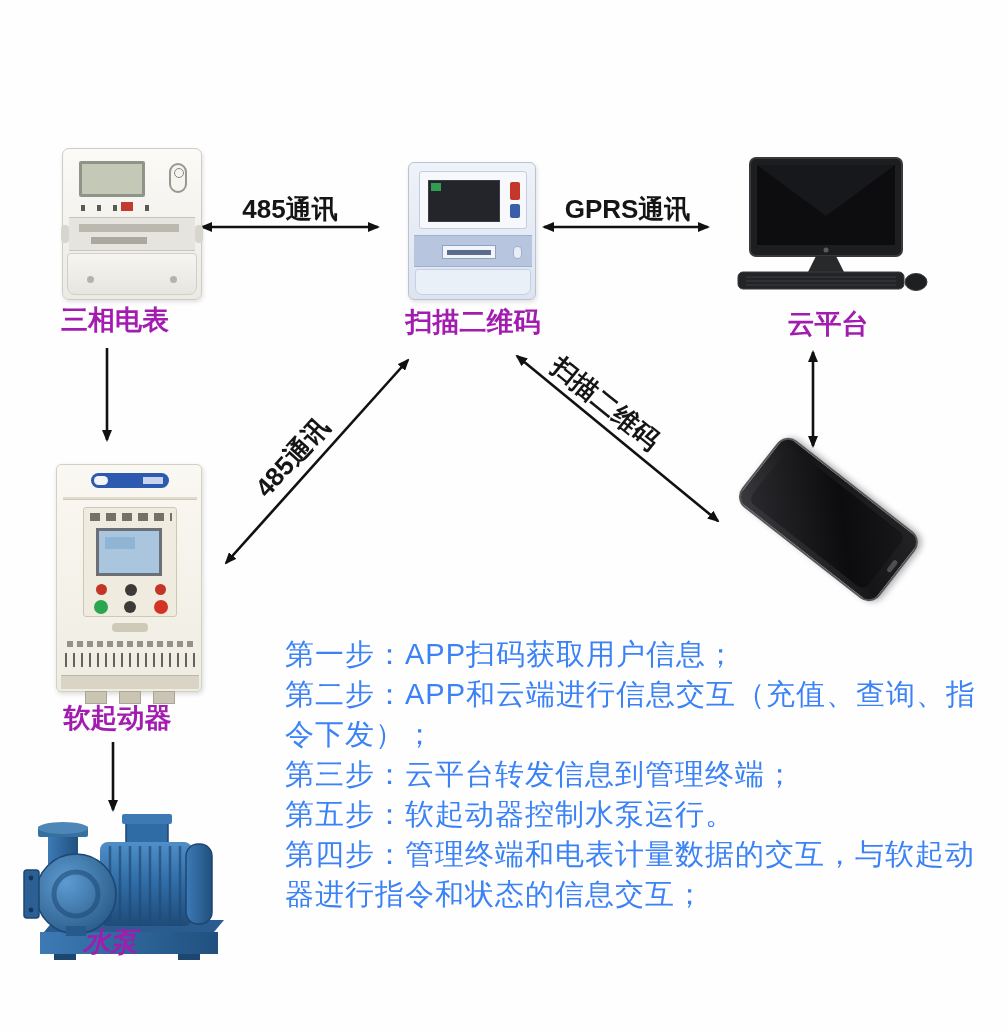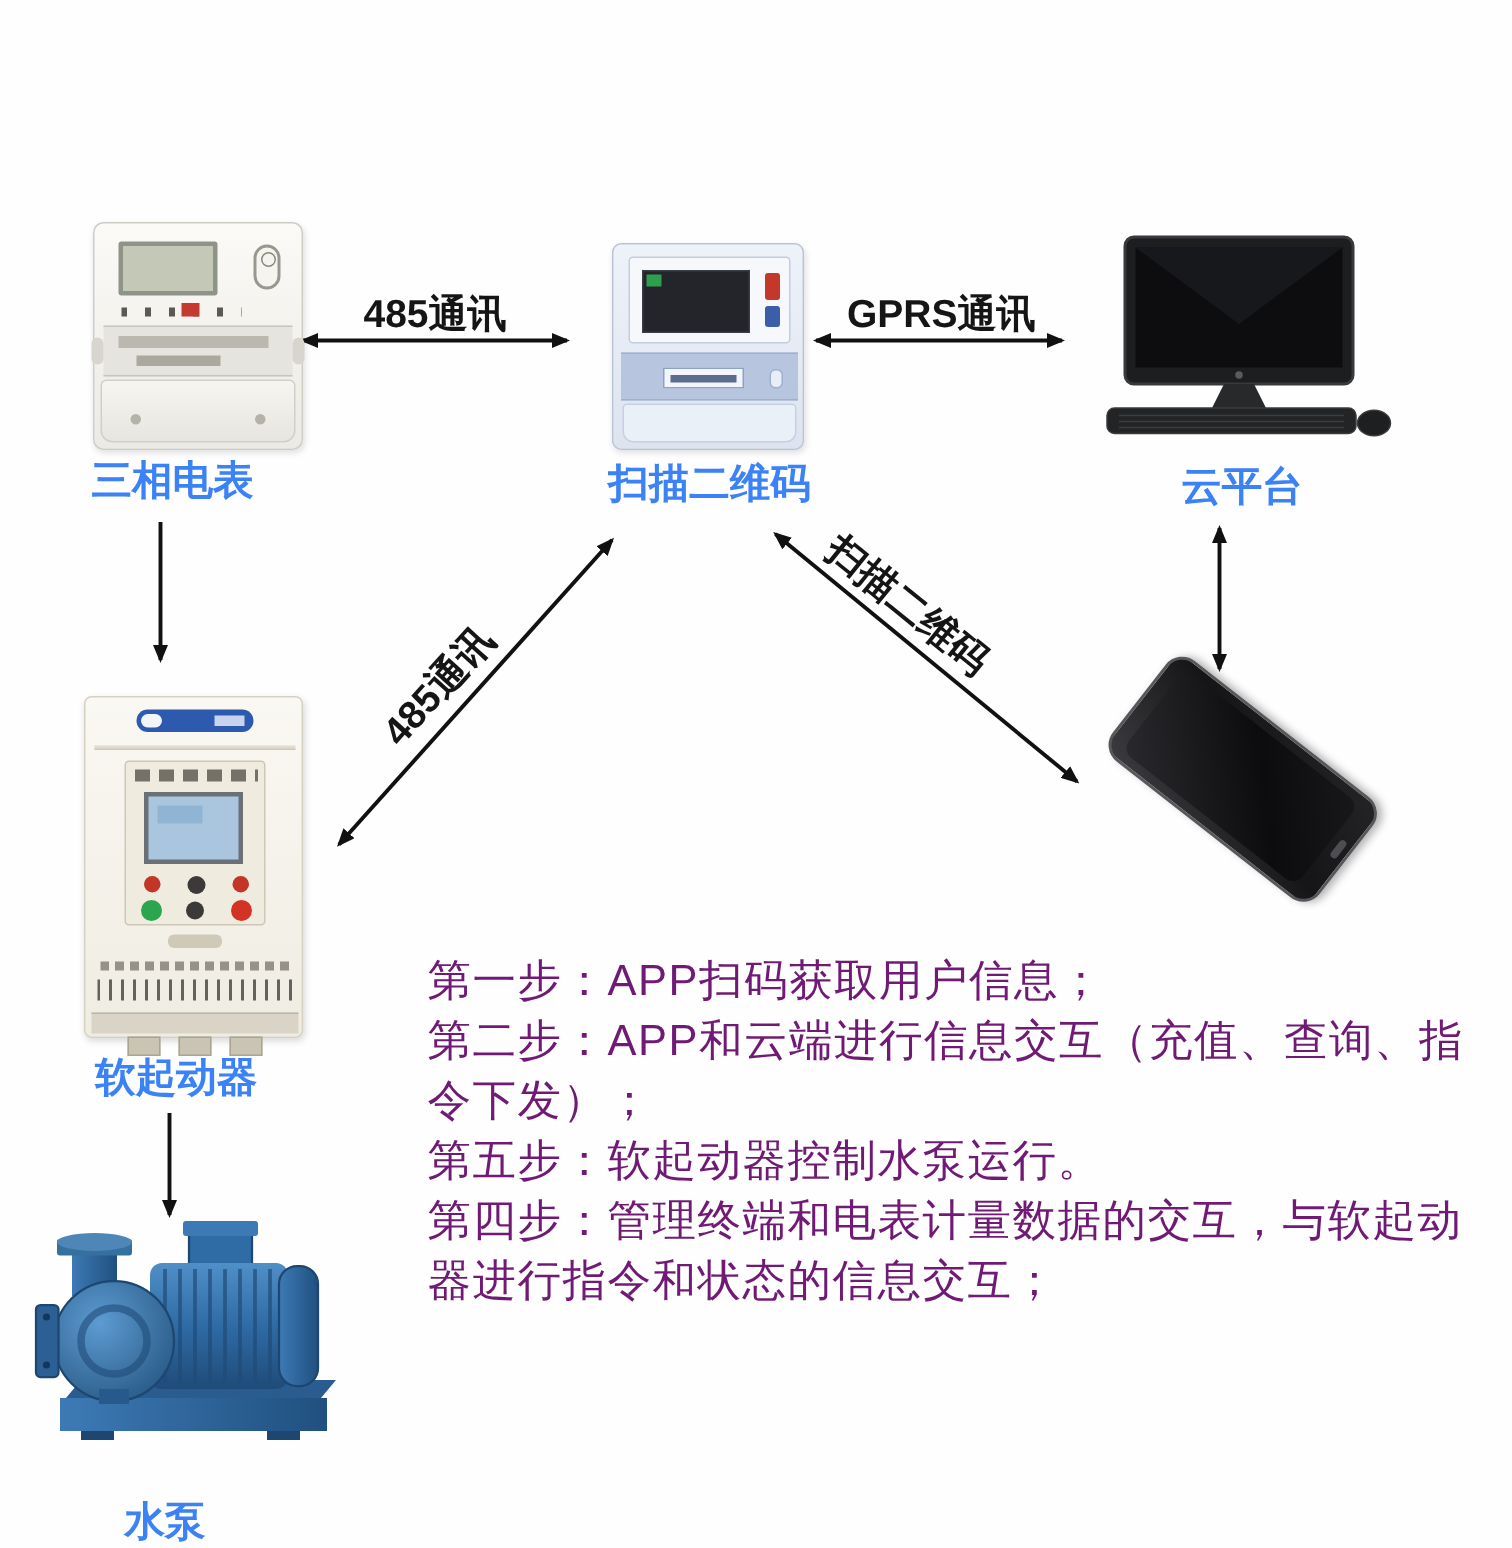--- a/index.html
+++ b/index.html
@@ -3,21 +3,21 @@
 <meta charset="utf-8">
 <style>
   * { margin:0; padding:0; box-sizing:border-box; }
   html,body { background:#ffffff; }
   body { font-family:"Liberation Sans","DejaVu Sans",sans-serif; color:#1b1b1b; }
   .canvas { position:relative; width:1008px; height:1032px; background:#fefefe; overflow:hidden; }
 
   .title { position:absolute; left:0; top:24px; width:1008px; text-align:center;
            font-size:46px; font-weight:bold; letter-spacing:2px; color:#111; }
 
-  .node-label { position:absolute; text-align:center; font-size:27px; font-weight:bold; color:#3b82f6; }
+  .node-label { position:absolute; text-align:center; font-size:27px; font-weight:bold; color:#a21caf; }
 
   .link-label { position:absolute; font-size:26px; font-weight:bold; color:#151515; text-align:center; }
   .rot { transform-origin:center center; white-space:nowrap; }
 
   svg.overlay { position:absolute; left:0; top:0; pointer-events:none; }
 
   
   .meter1 { position:absolute; left:62px; top:148px; width:140px; height:152px;
             background:linear-gradient(#fbfaf7,#eceae4); border:1px solid #cfccc4; border-radius:7px;
             box-shadow:1px 2px 4px rgba(0,0,0,.12); }
@@ -97,21 +97,21 @@
            transform:rotate(-52deg); border-radius:14px;
            background:linear-gradient(115deg,#3c3c40,#151517 55%,#242427);
            border:2px solid #57575b; box-shadow:2px 3px 6px rgba(0,0,0,.3); }
   .phone .scr { position:absolute; left:6px; top:10px; right:6px; bottom:14px; border-radius:8px;
                 background:linear-gradient(135deg,#2a2a2e 0%,#0c0c0e 60%,#18181b 100%); }
   .phone .home { position:absolute; left:36px; bottom:4px; width:14px; height:5px; border-radius:3px; background:#4d4d52; }
 
   
   .mech { position:absolute; left:285px; top:634px; width:705px; }
   .mech h2 { font-size:31px; font-weight:bold; color:#161616; margin-bottom:10px; letter-spacing:1px; }
-  .mech p { font-size:29px; line-height:40px; color:#701a75; white-space:pre-line; letter-spacing:1px; }
+  .mech p { font-size:29px; line-height:40px; color:#3b82f6; white-space:pre-line; letter-spacing:1px; }
 </style>
 </head>
 <body>
 
 <div class="canvas">
 
 
   <svg class="overlay" width="1008" height="1032" viewBox="0 0 1008 1032">
     <defs>
       <marker id="ah-e" markerWidth="12" markerHeight="10" refX="10" refY="5" orient="auto" markerUnits="userSpaceOnUse">
@@ -251,29 +251,30 @@
     <ellipse cx="45" cy="30" rx="25" ry="6" fill="#4f86b8"></ellipse>
 
     <circle cx="58" cy="96" r="40" fill="url(#pg3)" stroke="#1d4671" stroke-width="1.5"></circle>
     <circle cx="58" cy="96" r="22" fill="none" stroke="#1f4b78" stroke-width="5" opacity="0.6"></circle>
 
     <rect x="6" y="72" width="15" height="48" rx="3" fill="#2c6095" stroke="#1d4671" stroke-width="1.5"></rect>
     <circle cx="13" cy="80" r="2.4" fill="#12375c"></circle>
       <circle cx="13" cy="112" r="2.4" fill="#12375c"></circle>
     <rect x="48" y="128" width="20" height="10" fill="#27598c"></rect>
   </svg>
-  <div class="node-label" style="left:25px; top:996px; width:170px;">水泵</div>
+  <div class="node-label" style="left:25px; top:924px; width:170px;font-style:italic;">水泵</div>
 
   <div class="phone">
     <div class="scr"></div>
     <div class="home"></div>
   </div>
 
   <div class="mech">
     <p>第一步：APP扫码获取用户信息；</p>
     <p>第二步：APP和云端进行信息交互（充值、查询、指
 令下发）；</p>
+    <p>第三步：云平台转发信息到管理终端；</p>
     <p>第五步：软起动器控制水泵运行。</p>
     <p>第四步：管理终端和电表计量数据的交互，与软起动
 器进行指令和状态的信息交互；</p>
   </div>
 
 </div>
 
 </body></html>

